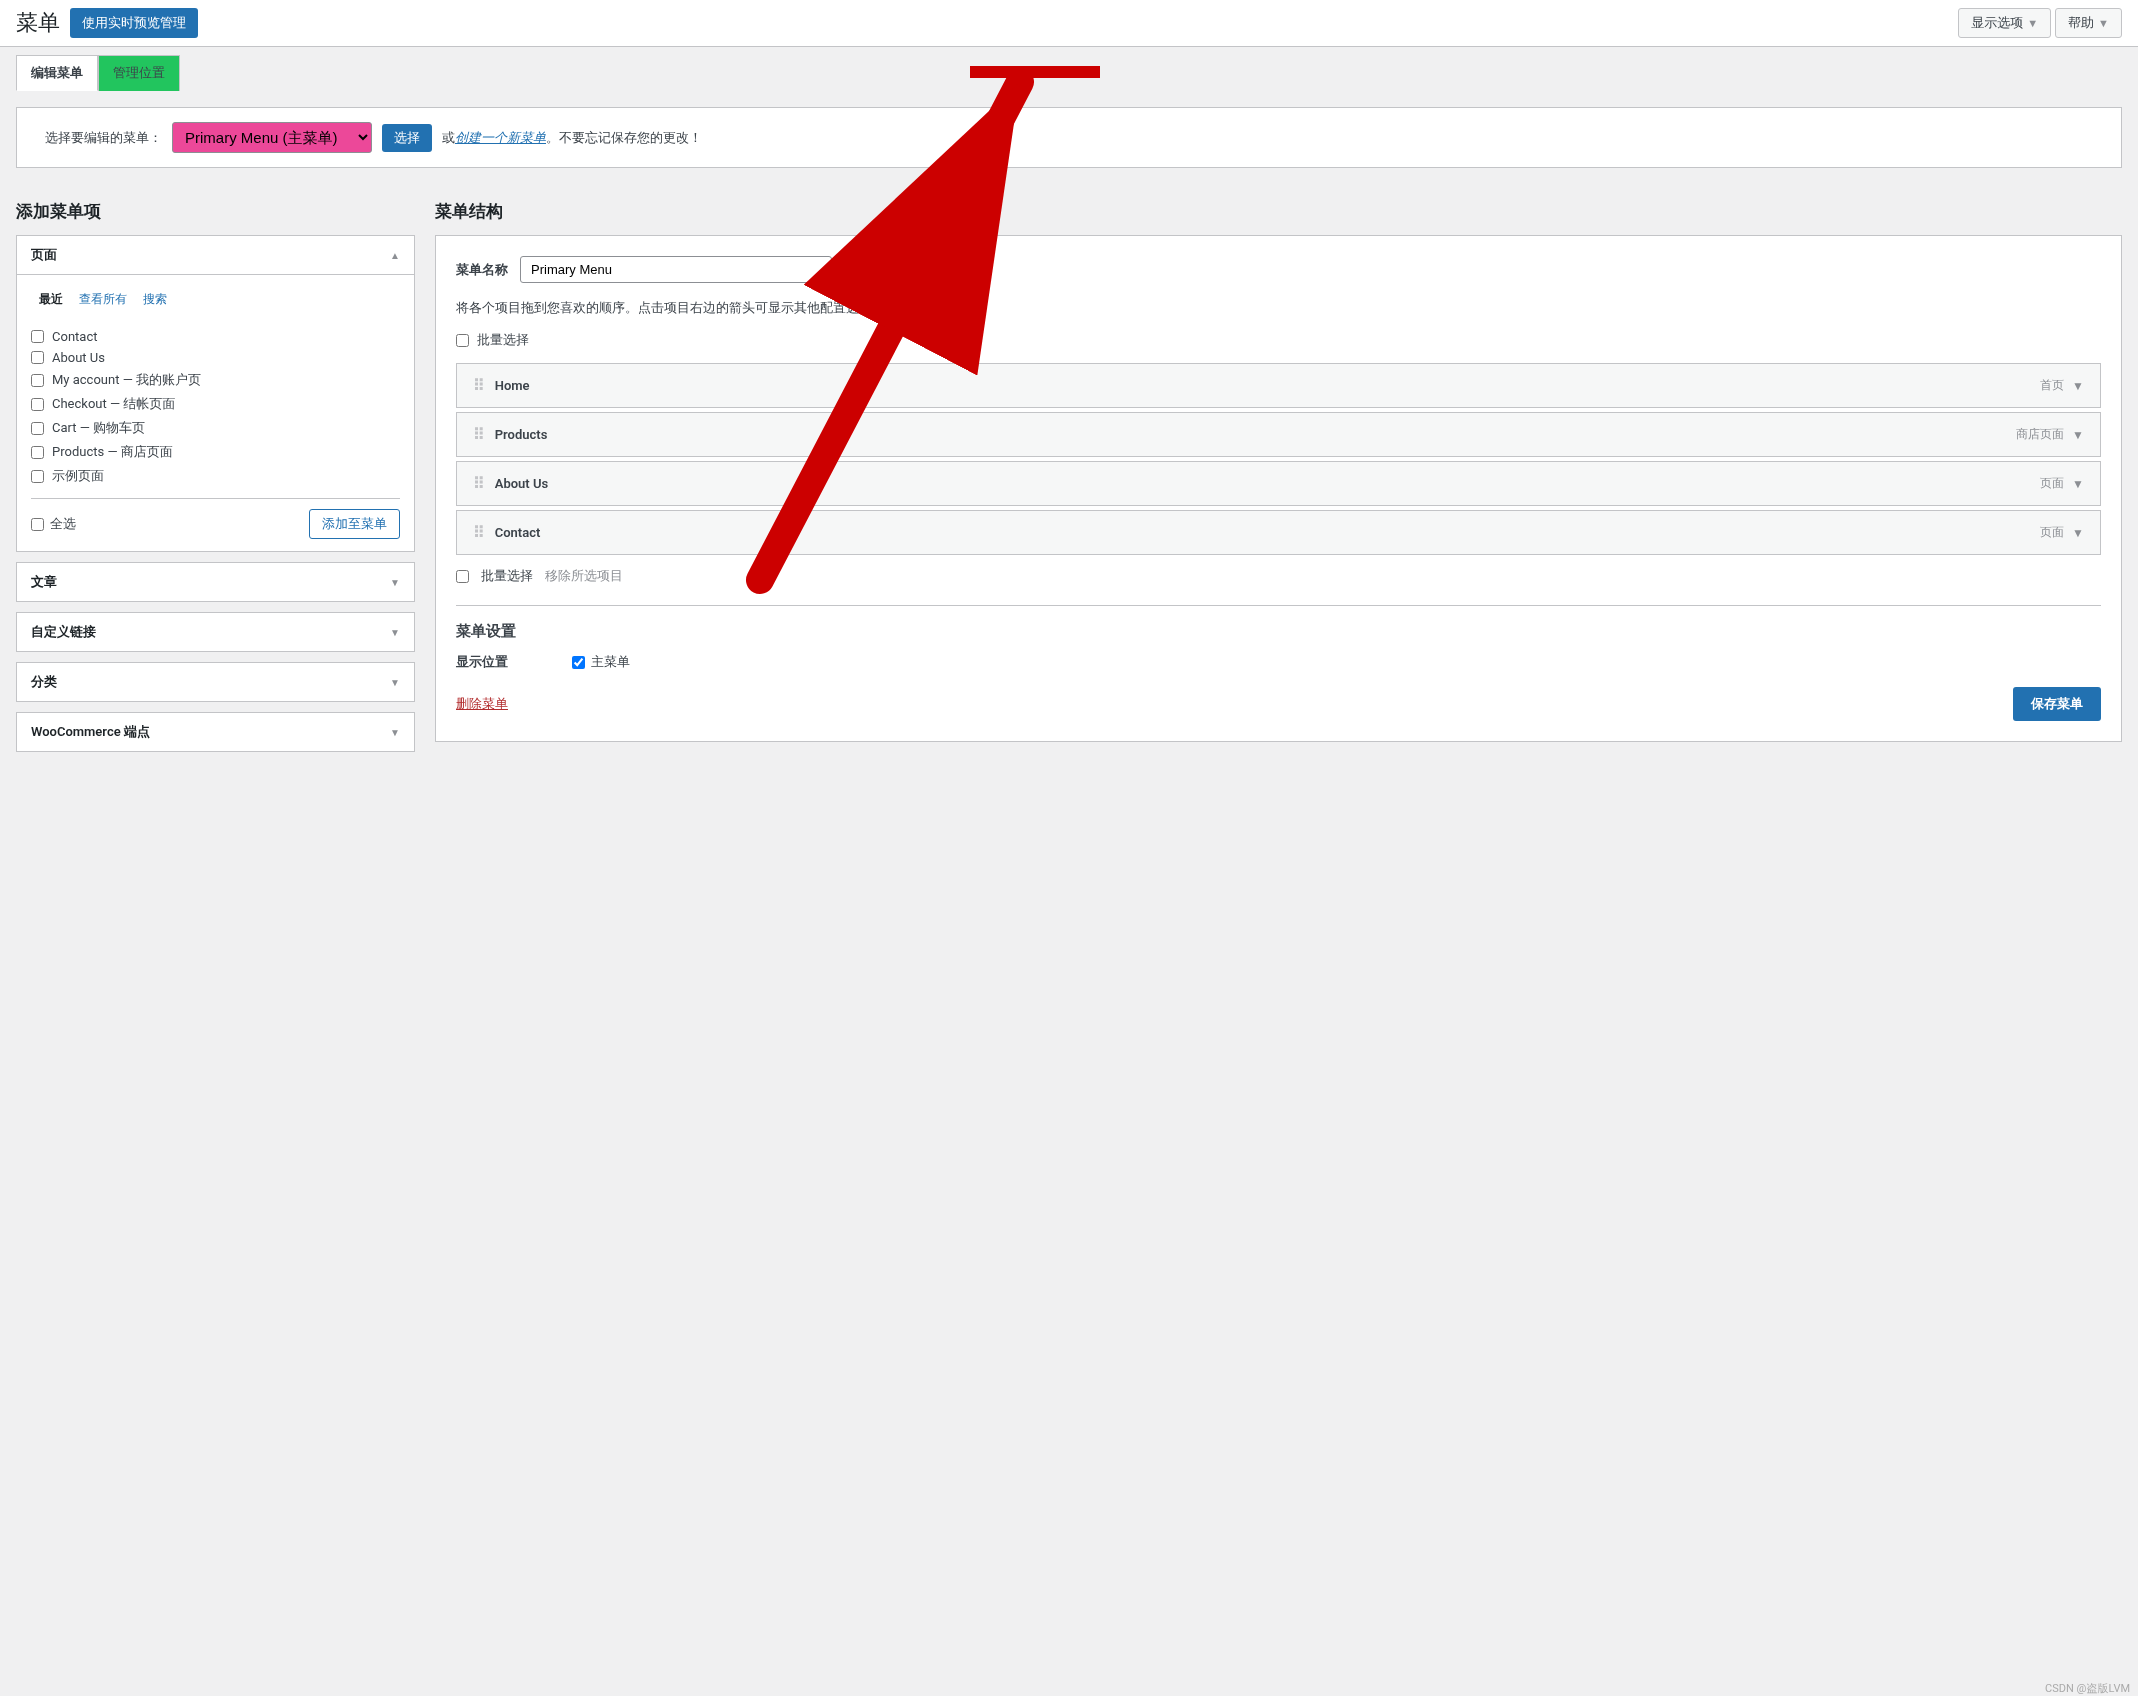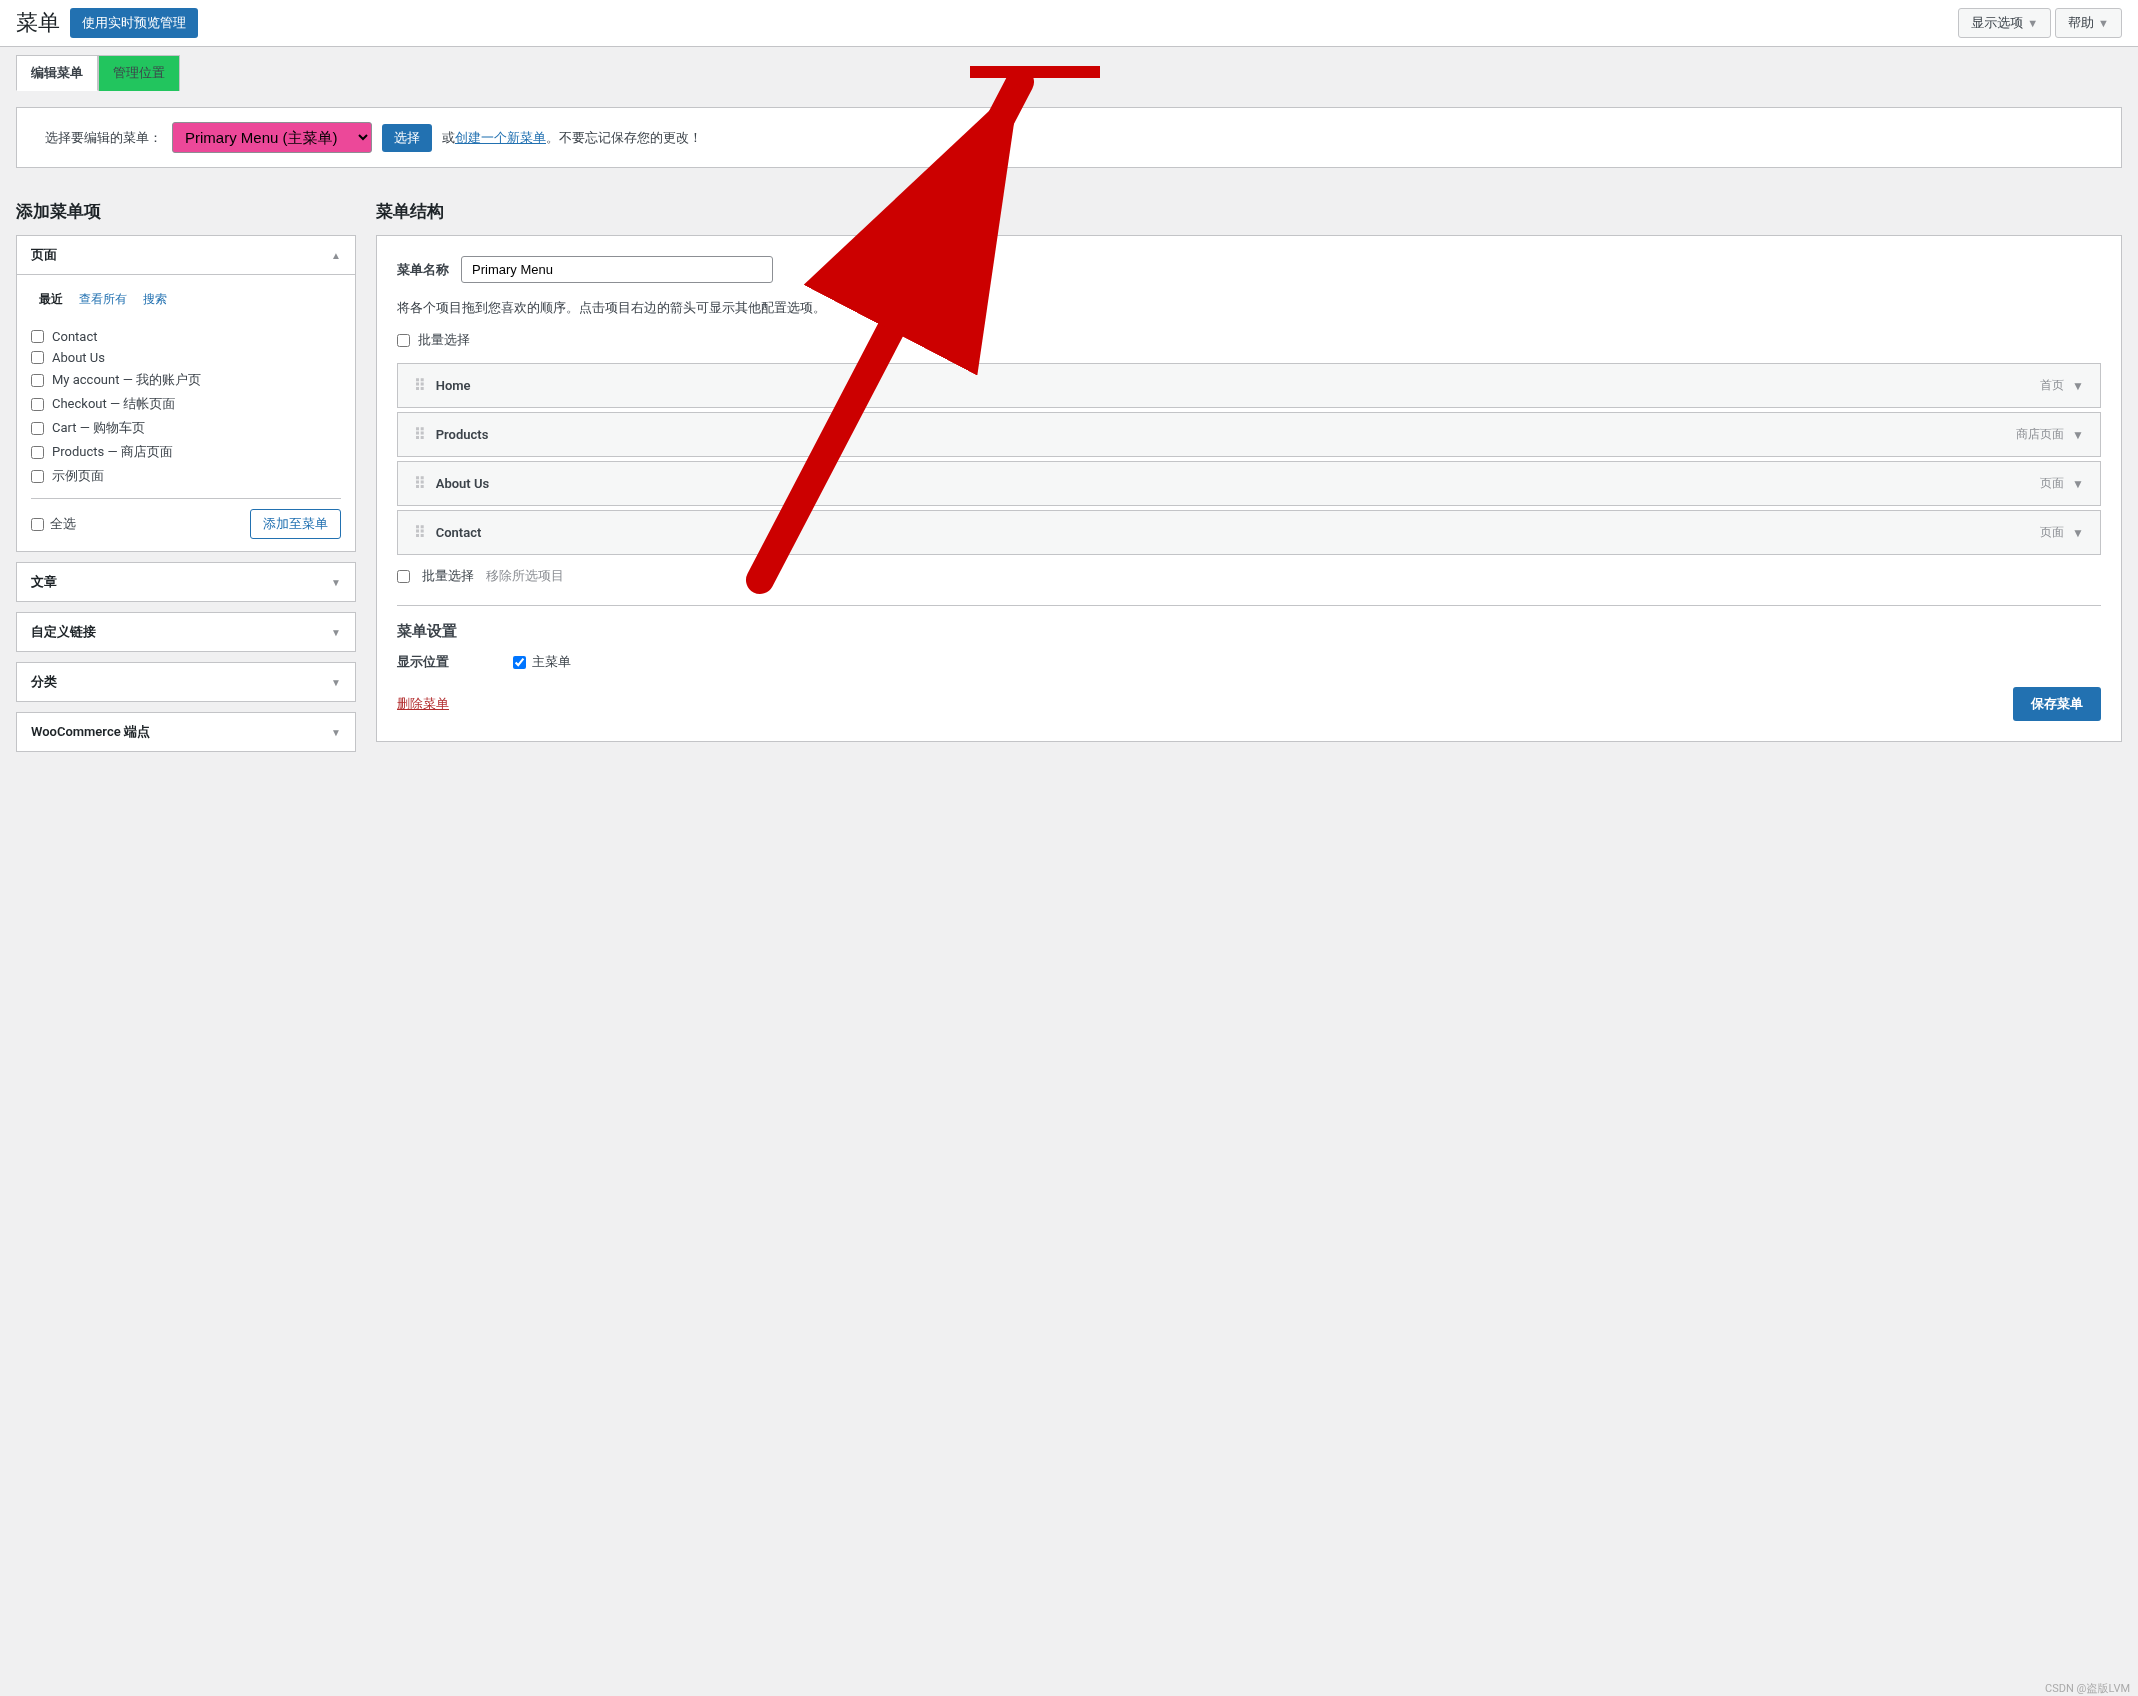--- a/index.html
+++ b/index.html
@@ -109,28 +109,29 @@
       border: none;
       padding: 5px 12px;
       border-radius: 3px;
       cursor: pointer;
       font-size: 13px;
     }
     .create-link {
       color: #2271b1;
       text-decoration: underline;
       cursor: pointer;
+      font-style: italic;
     }
     .main-columns {
       display: flex;
       gap: 20px;
       align-items: flex-start;
     }
     .left-panel {
-      width: 340px;
+      width: 399px;
       flex-shrink: 0;
     }
     .right-panel {
       flex: 1;
     }
     .section-title {
       font-size: 17px;
       font-weight: 600;
       color: #1d2327;
       margin-bottom: 12px;

